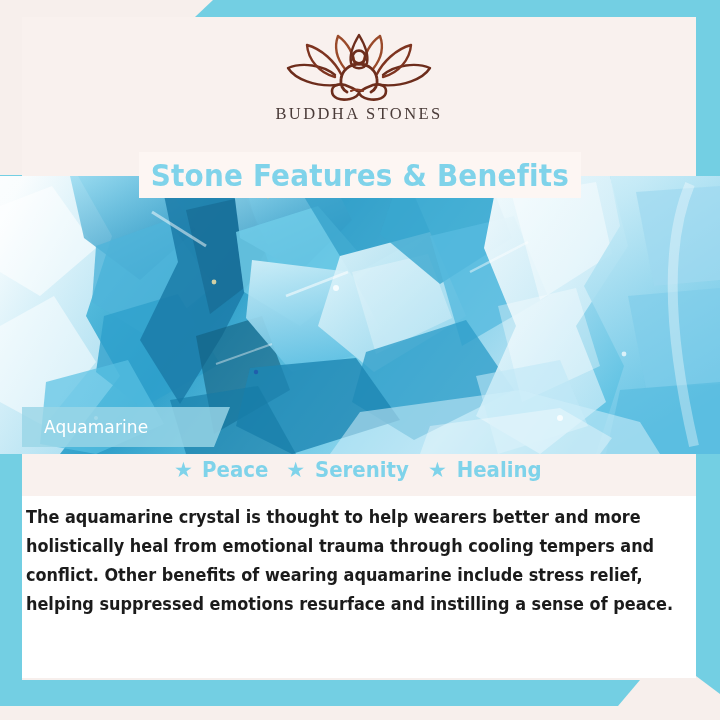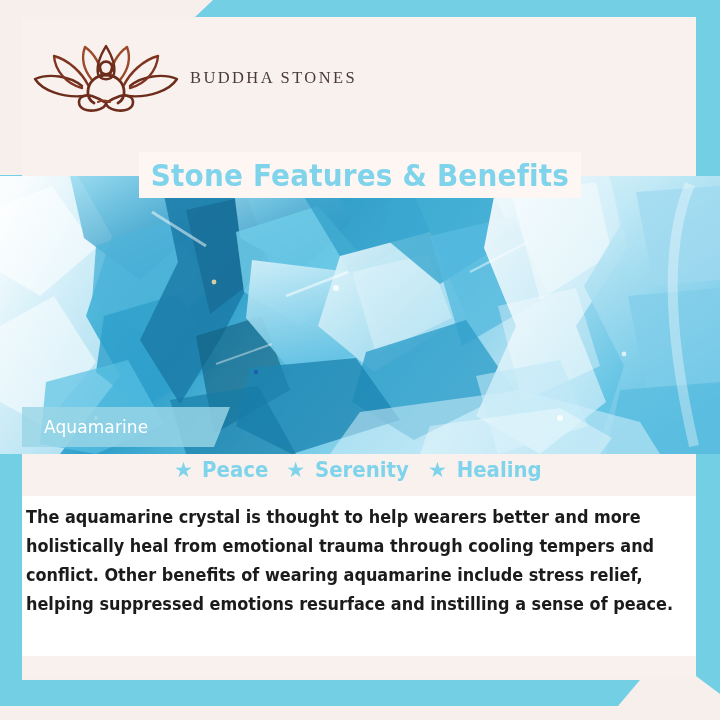--- a/index.html
+++ b/index.html
@@ -69,21 +69,21 @@
 
   
   .header {
     position: absolute;
     left: 22px;
     top: 17px;
     width: 674px;
     height: 108px;
     z-index: 4;
     display: flex;
-    flex-direction: row;
+    flex-direction: column;
     align-items: center;
     justify-content: flex-start;
     padding-top: 12px;
     box-sizing: border-box;
   }
   .logo-mark { width: 168px; height: 74px; display: block; }
   .logo-word {
     margin-top: 1px;
     font-family: "Liberation Serif", serif;
     font-size: 16.5px;
@@ -173,21 +173,21 @@
   }
   .benefit .star { font-size: 21px; line-height: 1; color: #7fd3ea; }
   .benefit .blabel { transform: scaleX(0.94); }
 
   
   .body-box {
     position: absolute;
     left: 22px;
     top: 496px;
     width: 674px;
-    height: 160px;
+    height: 182px;
     background: #ffffff;
     z-index: 5;
     box-sizing: border-box;
     padding: 7px 16px 0 4px;
   }
   .body-text {
     font-family: "DejaVu Sans", sans-serif;
     font-weight: bold;
     font-size: 17.4px;
     line-height: 29px;

